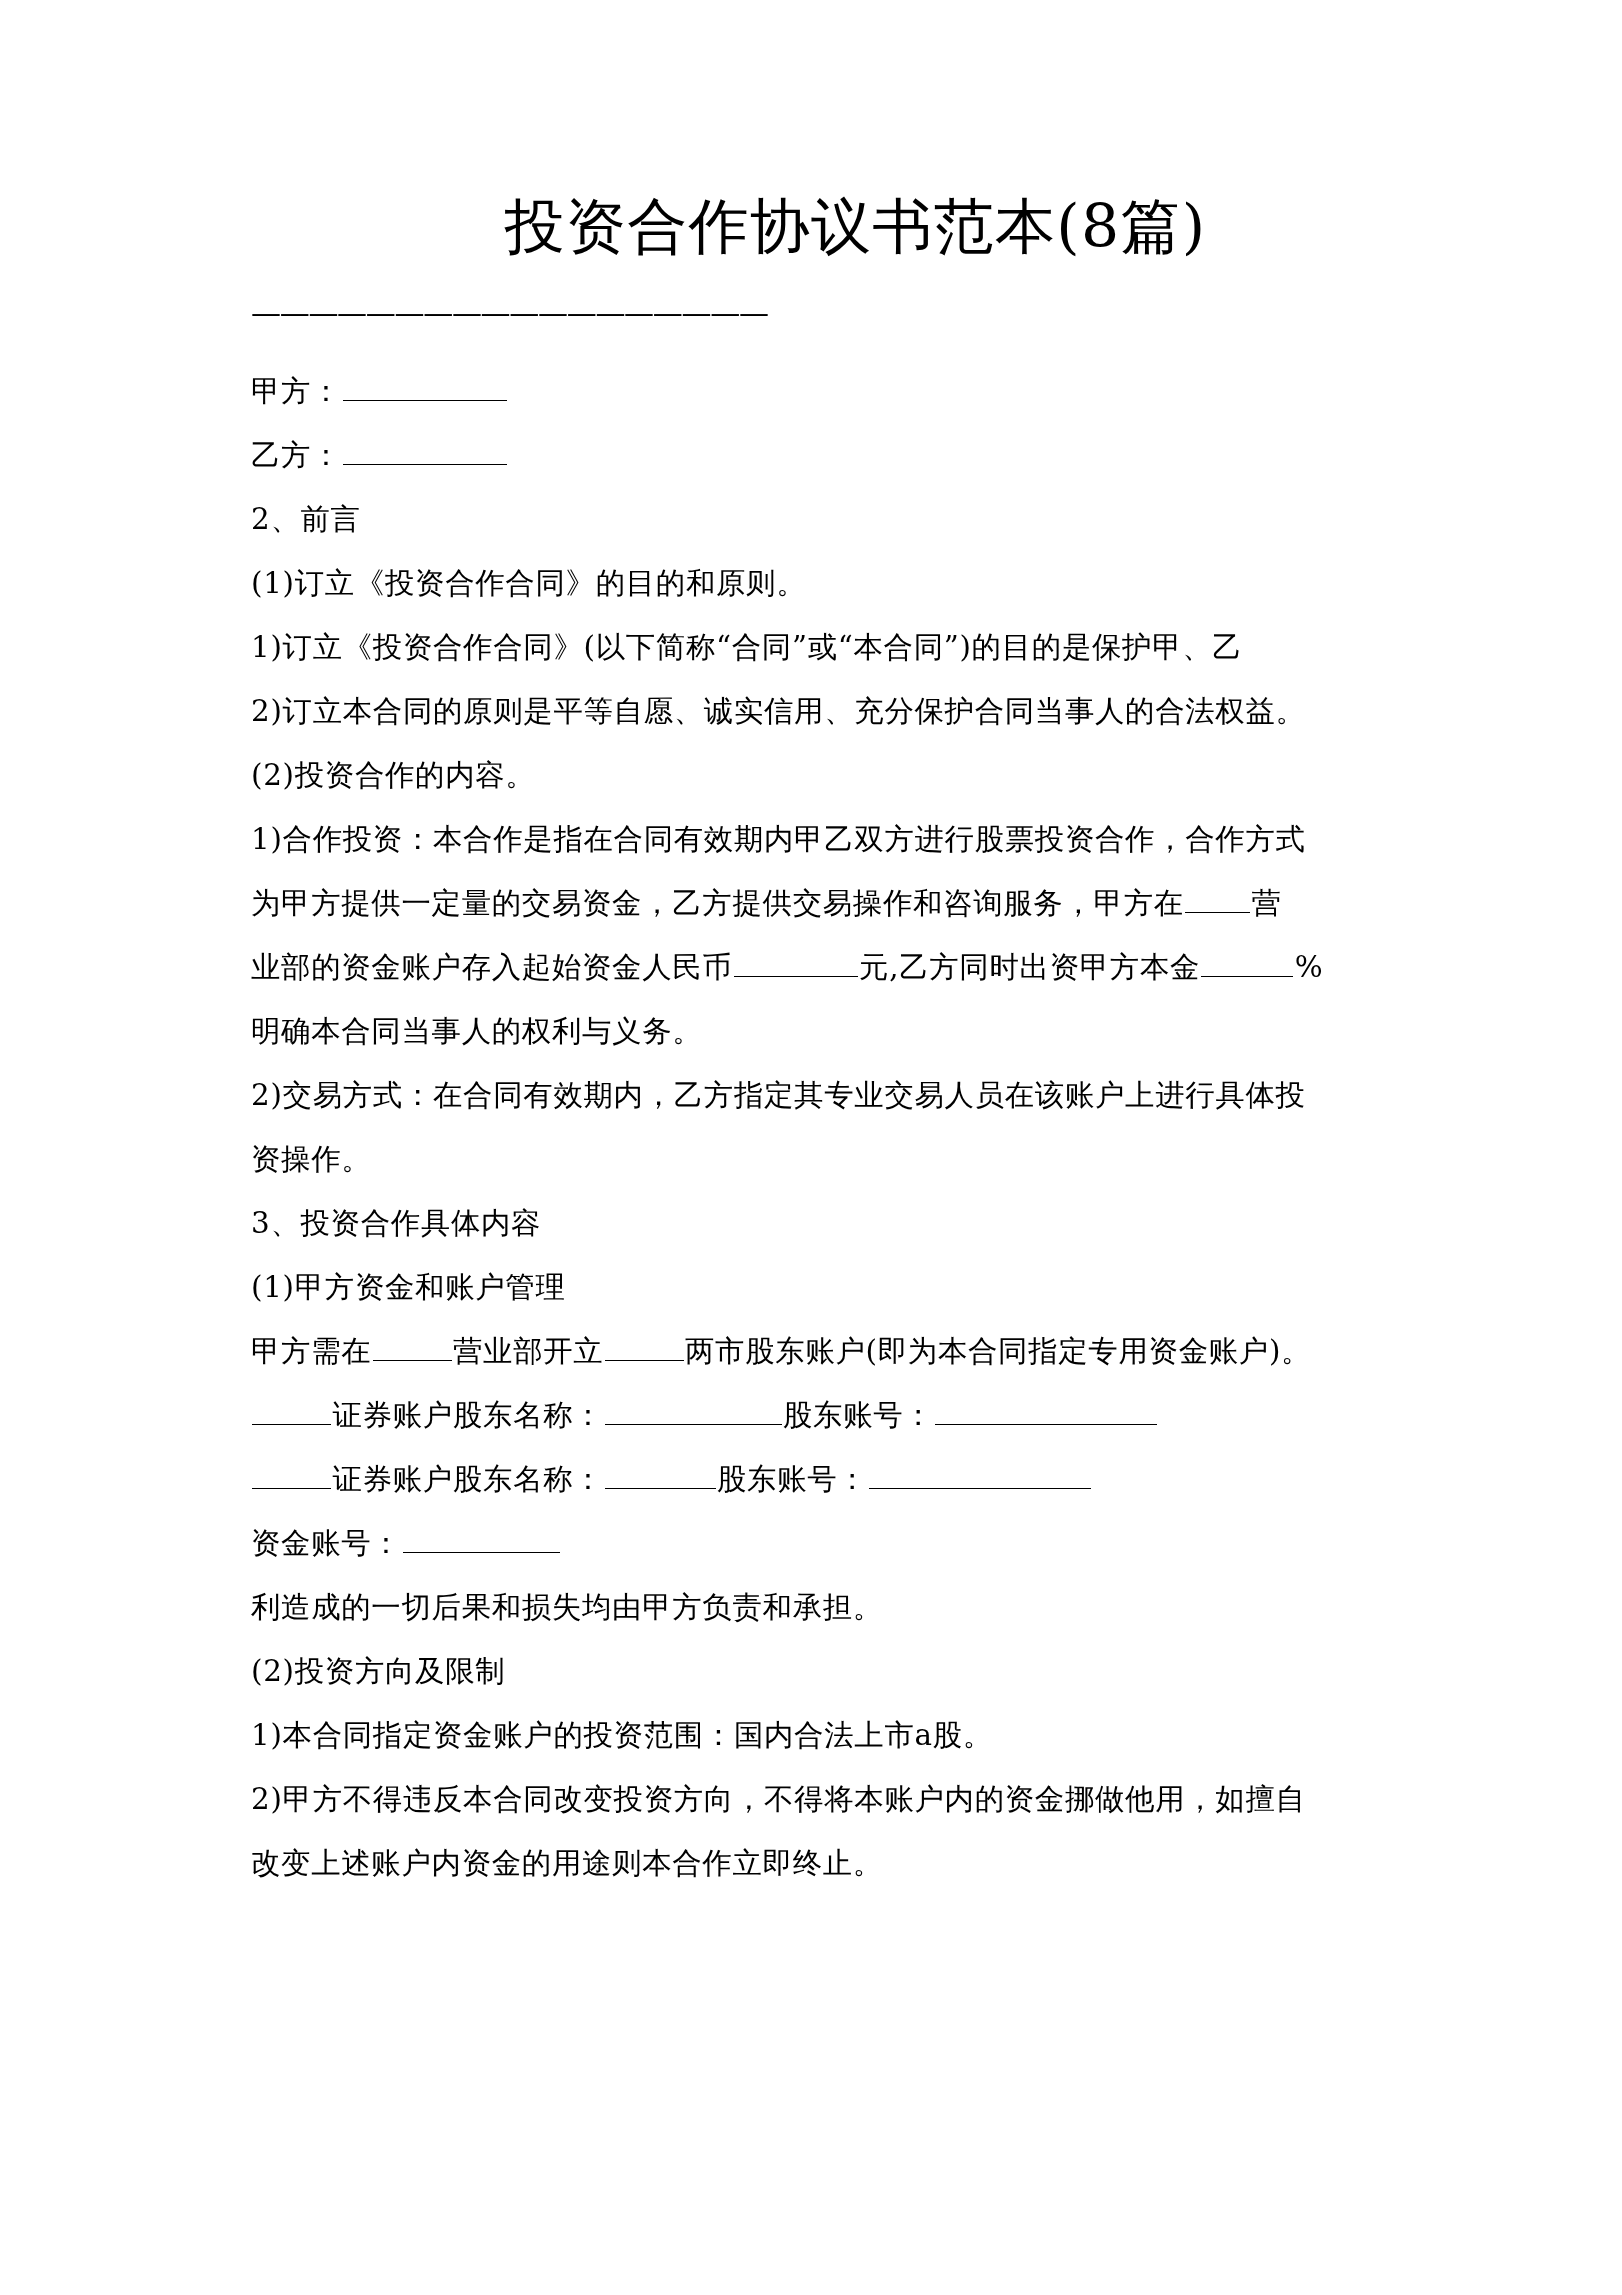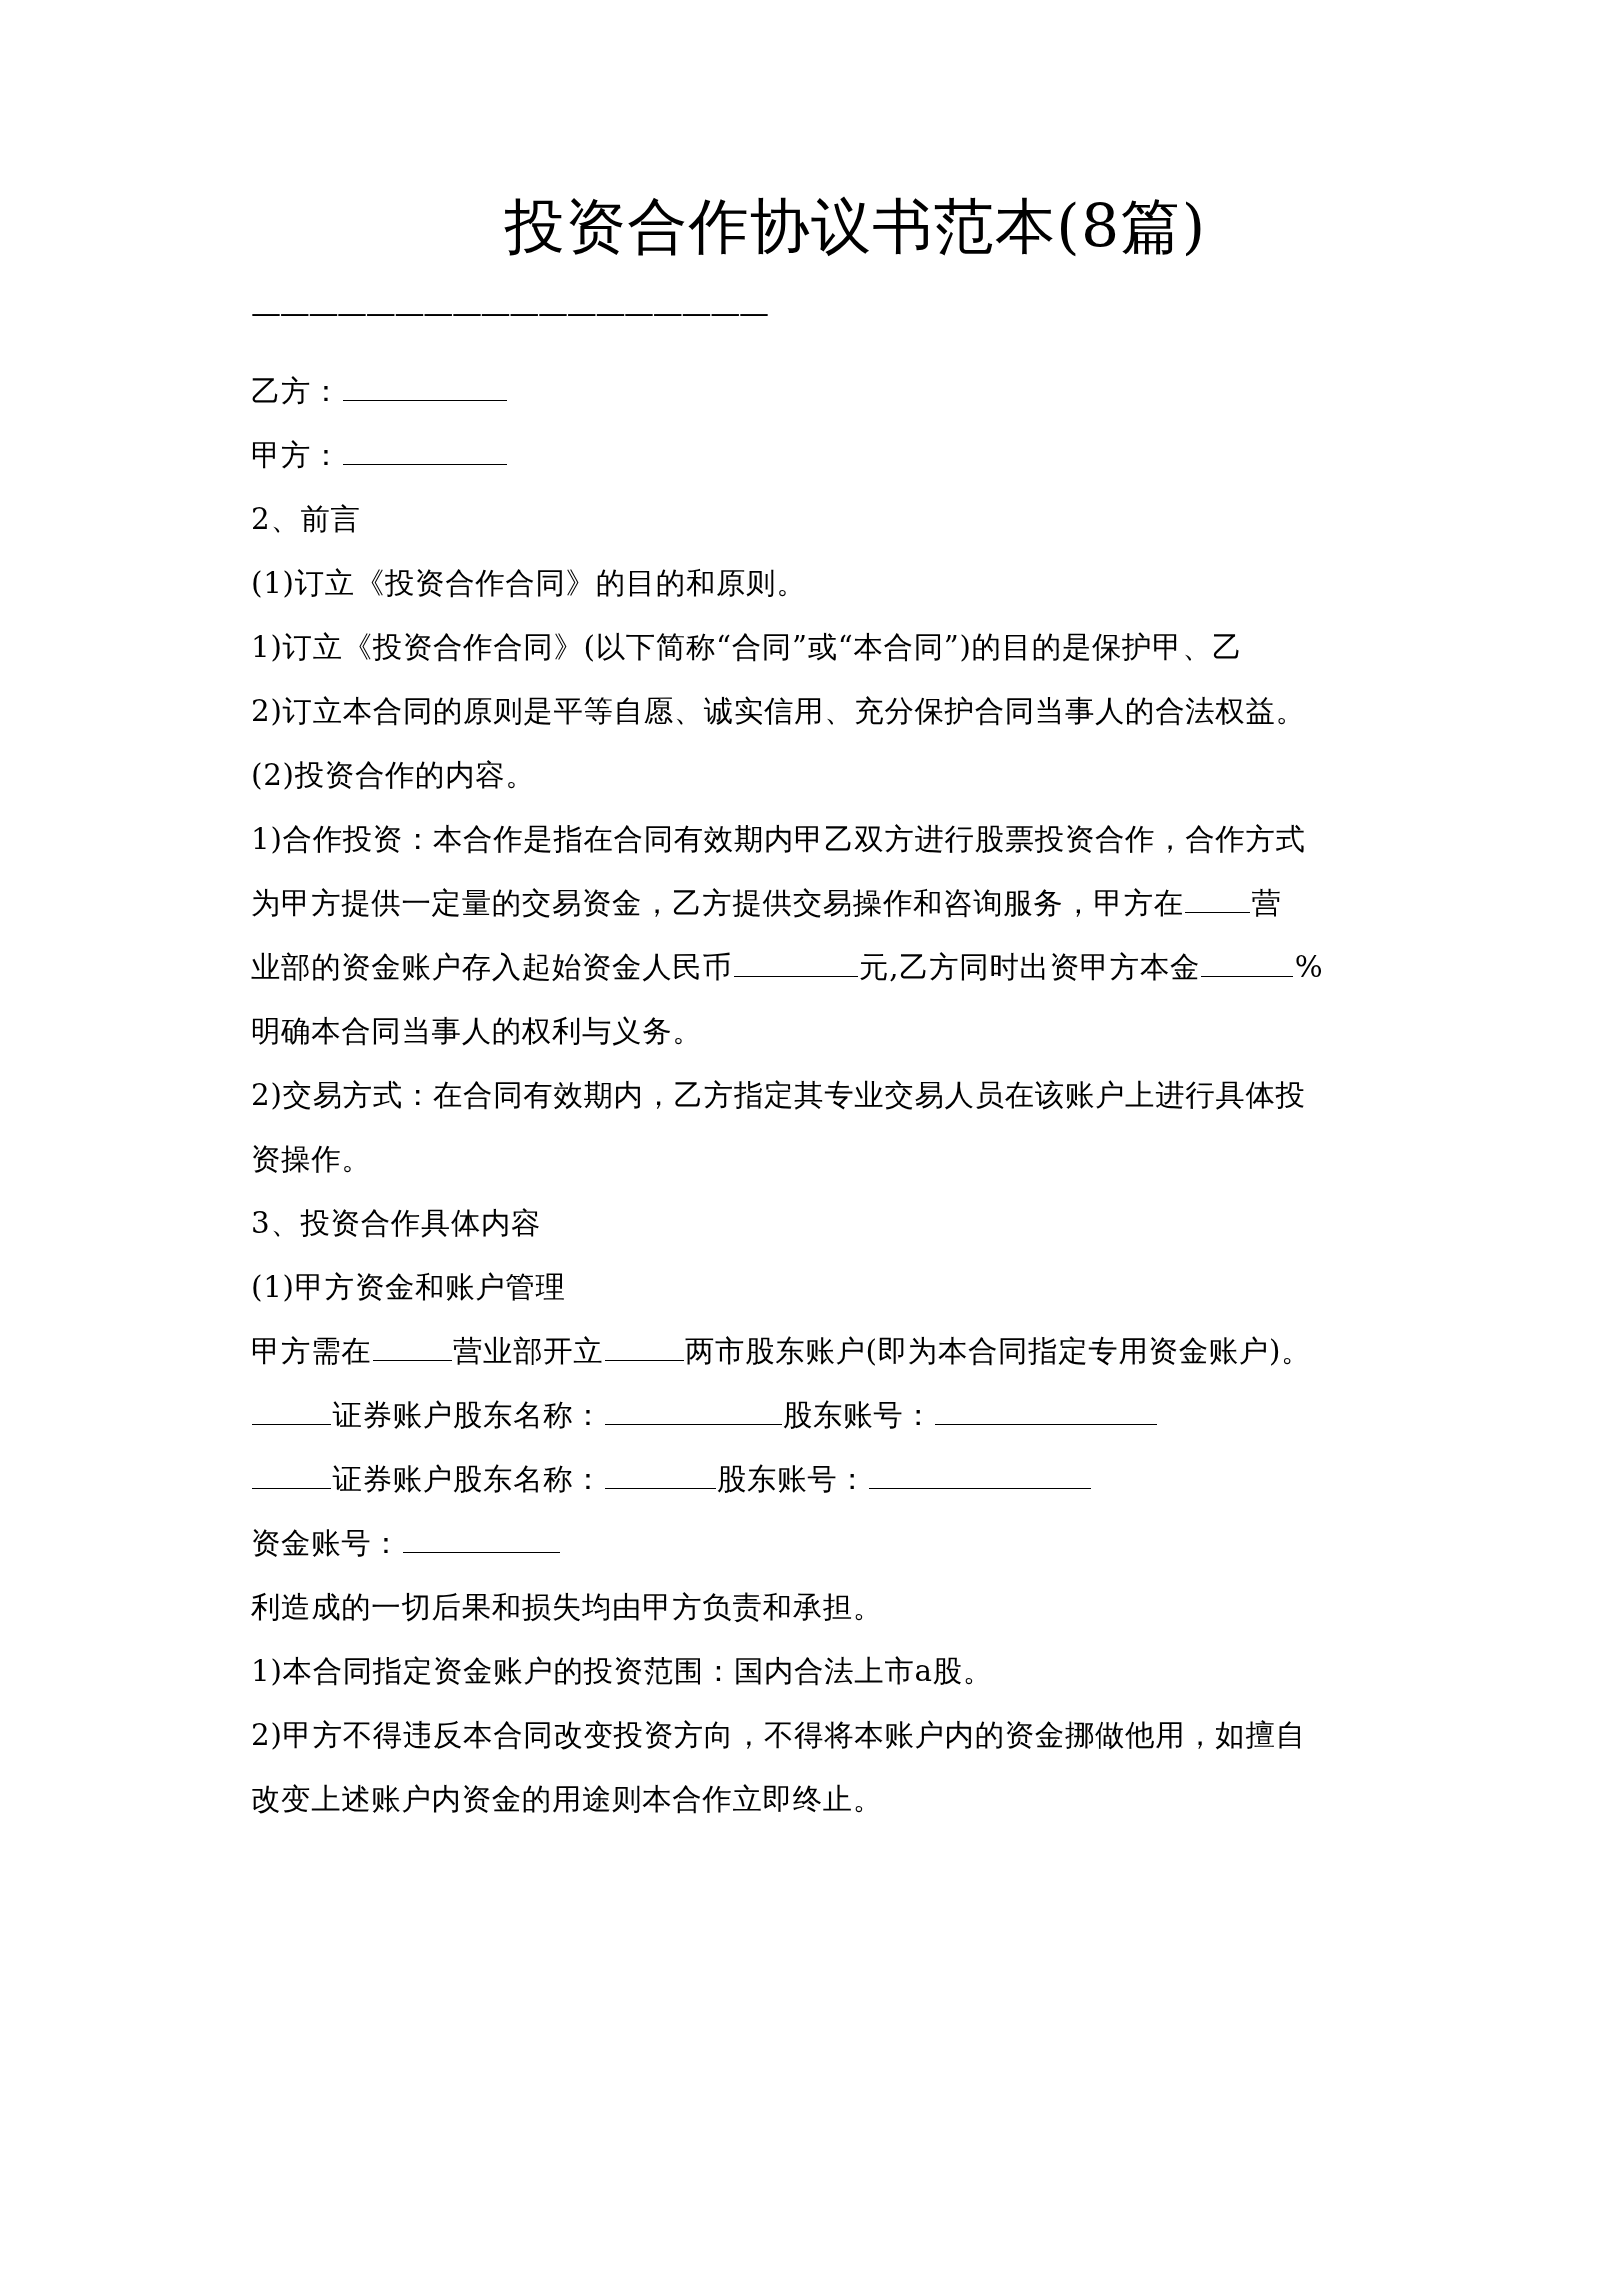--- a/index.html
+++ b/index.html
@@ -29,38 +29,39 @@
     margin: 0 1.3px;
   }
 </style>
 </head>
 <body>
 
 <div class="page">
   <div class="title">投资合作协议书范本(8篇)</div>
   <div class="title-rule">——————————————————</div>
   <div class="body" id="doc-body">
+      <div class="line"><span>甲方：</span><span class="blank" style="width: 164px;"></span></div>
       <div class="line"><span>乙方：</span><span class="blank" style="width: 164px;"></span></div>
-      <div class="line"><span>甲方：</span><span class="blank" style="width: 164px;"></span></div>
       <div class="line"><span>2、前言</span></div>
       <div class="line"><span>(1)订立《投资合作合同》的目的和原则。</span></div>
       <div class="line"><span>1)订立《投资合作合同》(以下简称“合同”或“本合同”)的目的是保护甲、乙</span></div>
       <div class="line"><span>2)订立本合同的原则是平等自愿、诚实信用、充分保护合同当事人的合法权益。</span></div>
       <div class="line"><span>(2)投资合作的内容。</span></div>
       <div class="line"><span>1)合作投资：本合作是指在合同有效期内甲乙双方进行股票投资合作，合作方式</span></div>
       <div class="line"><span>为甲方提供一定量的交易资金，乙方提供交易操作和咨询服务，甲方在</span><span class="blank" style="width: 65px;"></span><span>营</span></div>
       <div class="line"><span>业部的资金账户存入起始资金人民币</span><span class="blank" style="width: 124px;"></span><span>元,乙方同时出资甲方本金</span><span class="blank" style="width: 92px;"></span><span>%</span></div>
       <div class="line"><span>明确本合同当事人的权利与义务。</span></div>
       <div class="line"><span>2)交易方式：在合同有效期内，乙方指定其专业交易人员在该账户上进行具体投</span></div>
       <div class="line"><span>资操作。</span></div>
       <div class="line"><span>3、投资合作具体内容</span></div>
       <div class="line"><span>(1)甲方资金和账户管理</span></div>
       <div class="line"><span>甲方需在</span><span class="blank" style="width: 79px;"></span><span>营业部开立</span><span class="blank" style="width: 79px;"></span><span>两市股东账户(即为本合同指定专用资金账户)。</span></div>
       <div class="line"><span class="blank" style="width: 79px;"></span><span>证券账户股东名称：</span><span class="blank" style="width: 177px;"></span><span>股东账号：</span><span class="blank" style="width: 222px;"></span></div>
       <div class="line"><span class="blank" style="width: 79px;"></span><span>证券账户股东名称：</span><span class="blank" style="width: 111px;"></span><span>股东账号：</span><span class="blank" style="width: 222px;"></span></div>
       <div class="line"><span>资金账号：</span><span class="blank" style="width: 157px;"></span></div>
       <div class="line"><span>利造成的一切后果和损失均由甲方负责和承担。</span></div>
+      <div class="line"><span>(2)投资方向及限制</span></div>
       <div class="line"><span>1)本合同指定资金账户的投资范围：国内合法上市a股。</span></div>
       <div class="line"><span>2)甲方不得违反本合同改变投资方向，不得将本账户内的资金挪做他用，如擅自</span></div>
       <div class="line"><span>改变上述账户内资金的用途则本合作立即终止。</span></div>
     </div>
 </div>
 
 
 </body></html>

